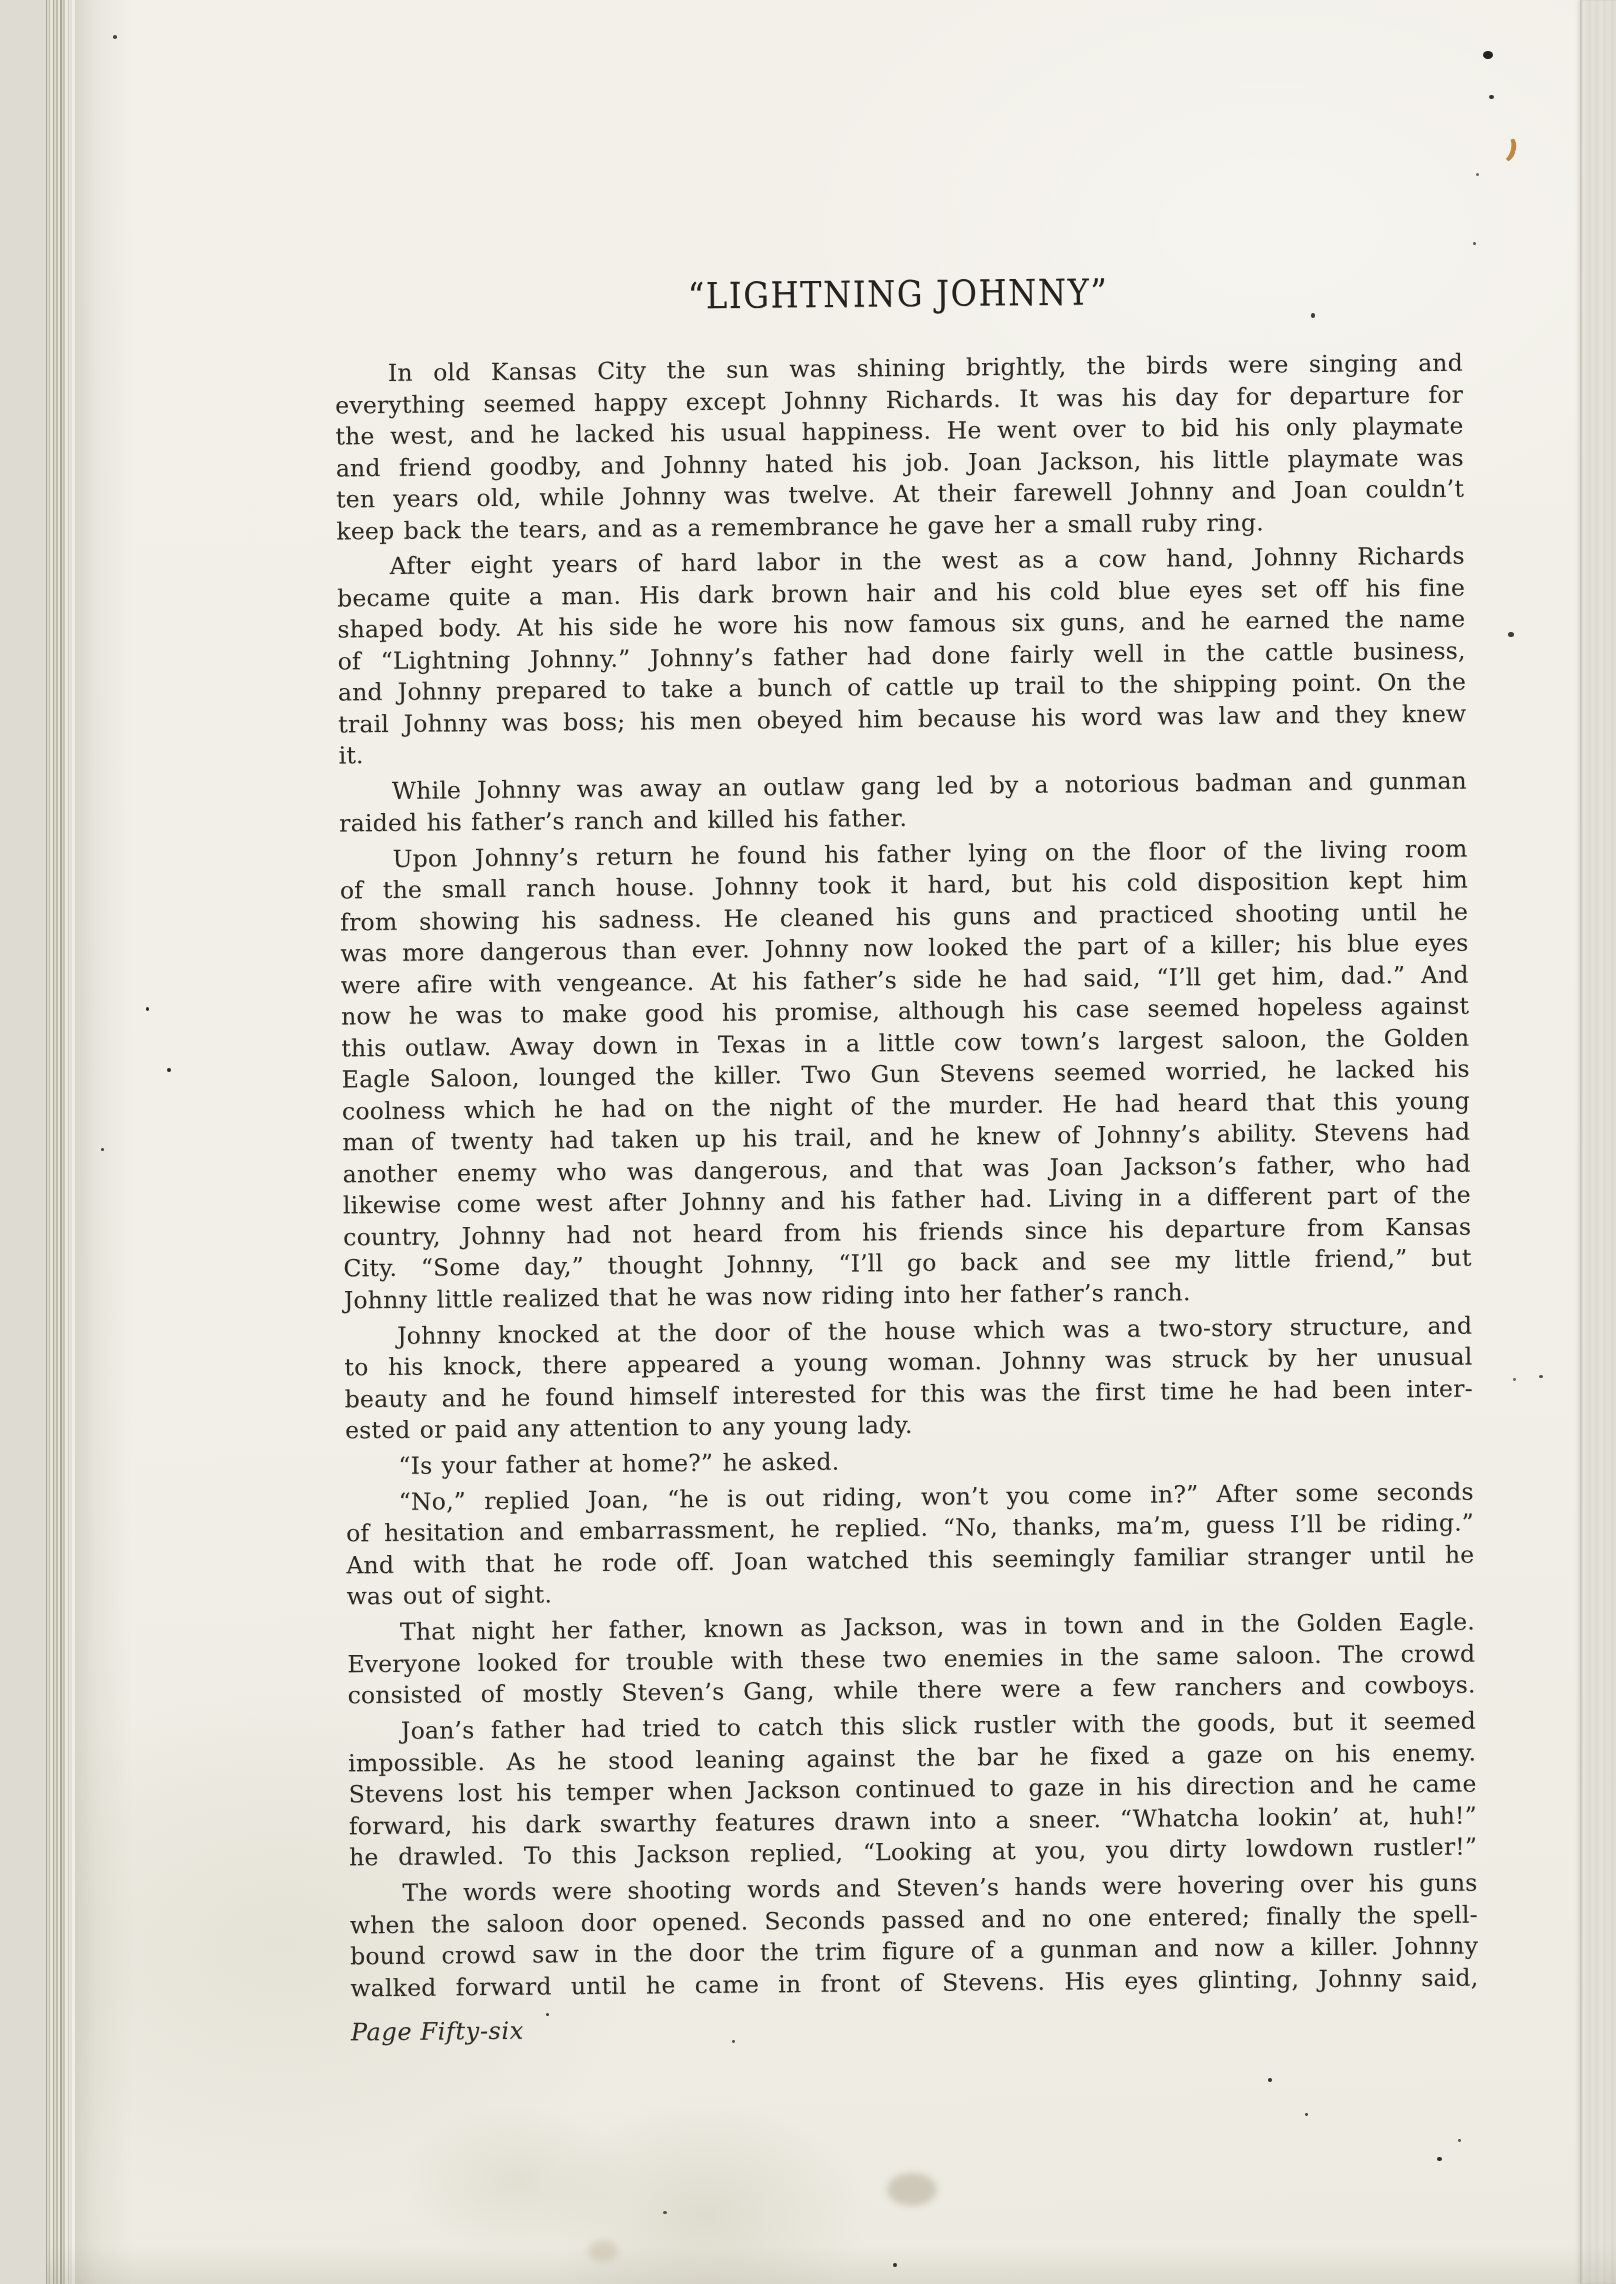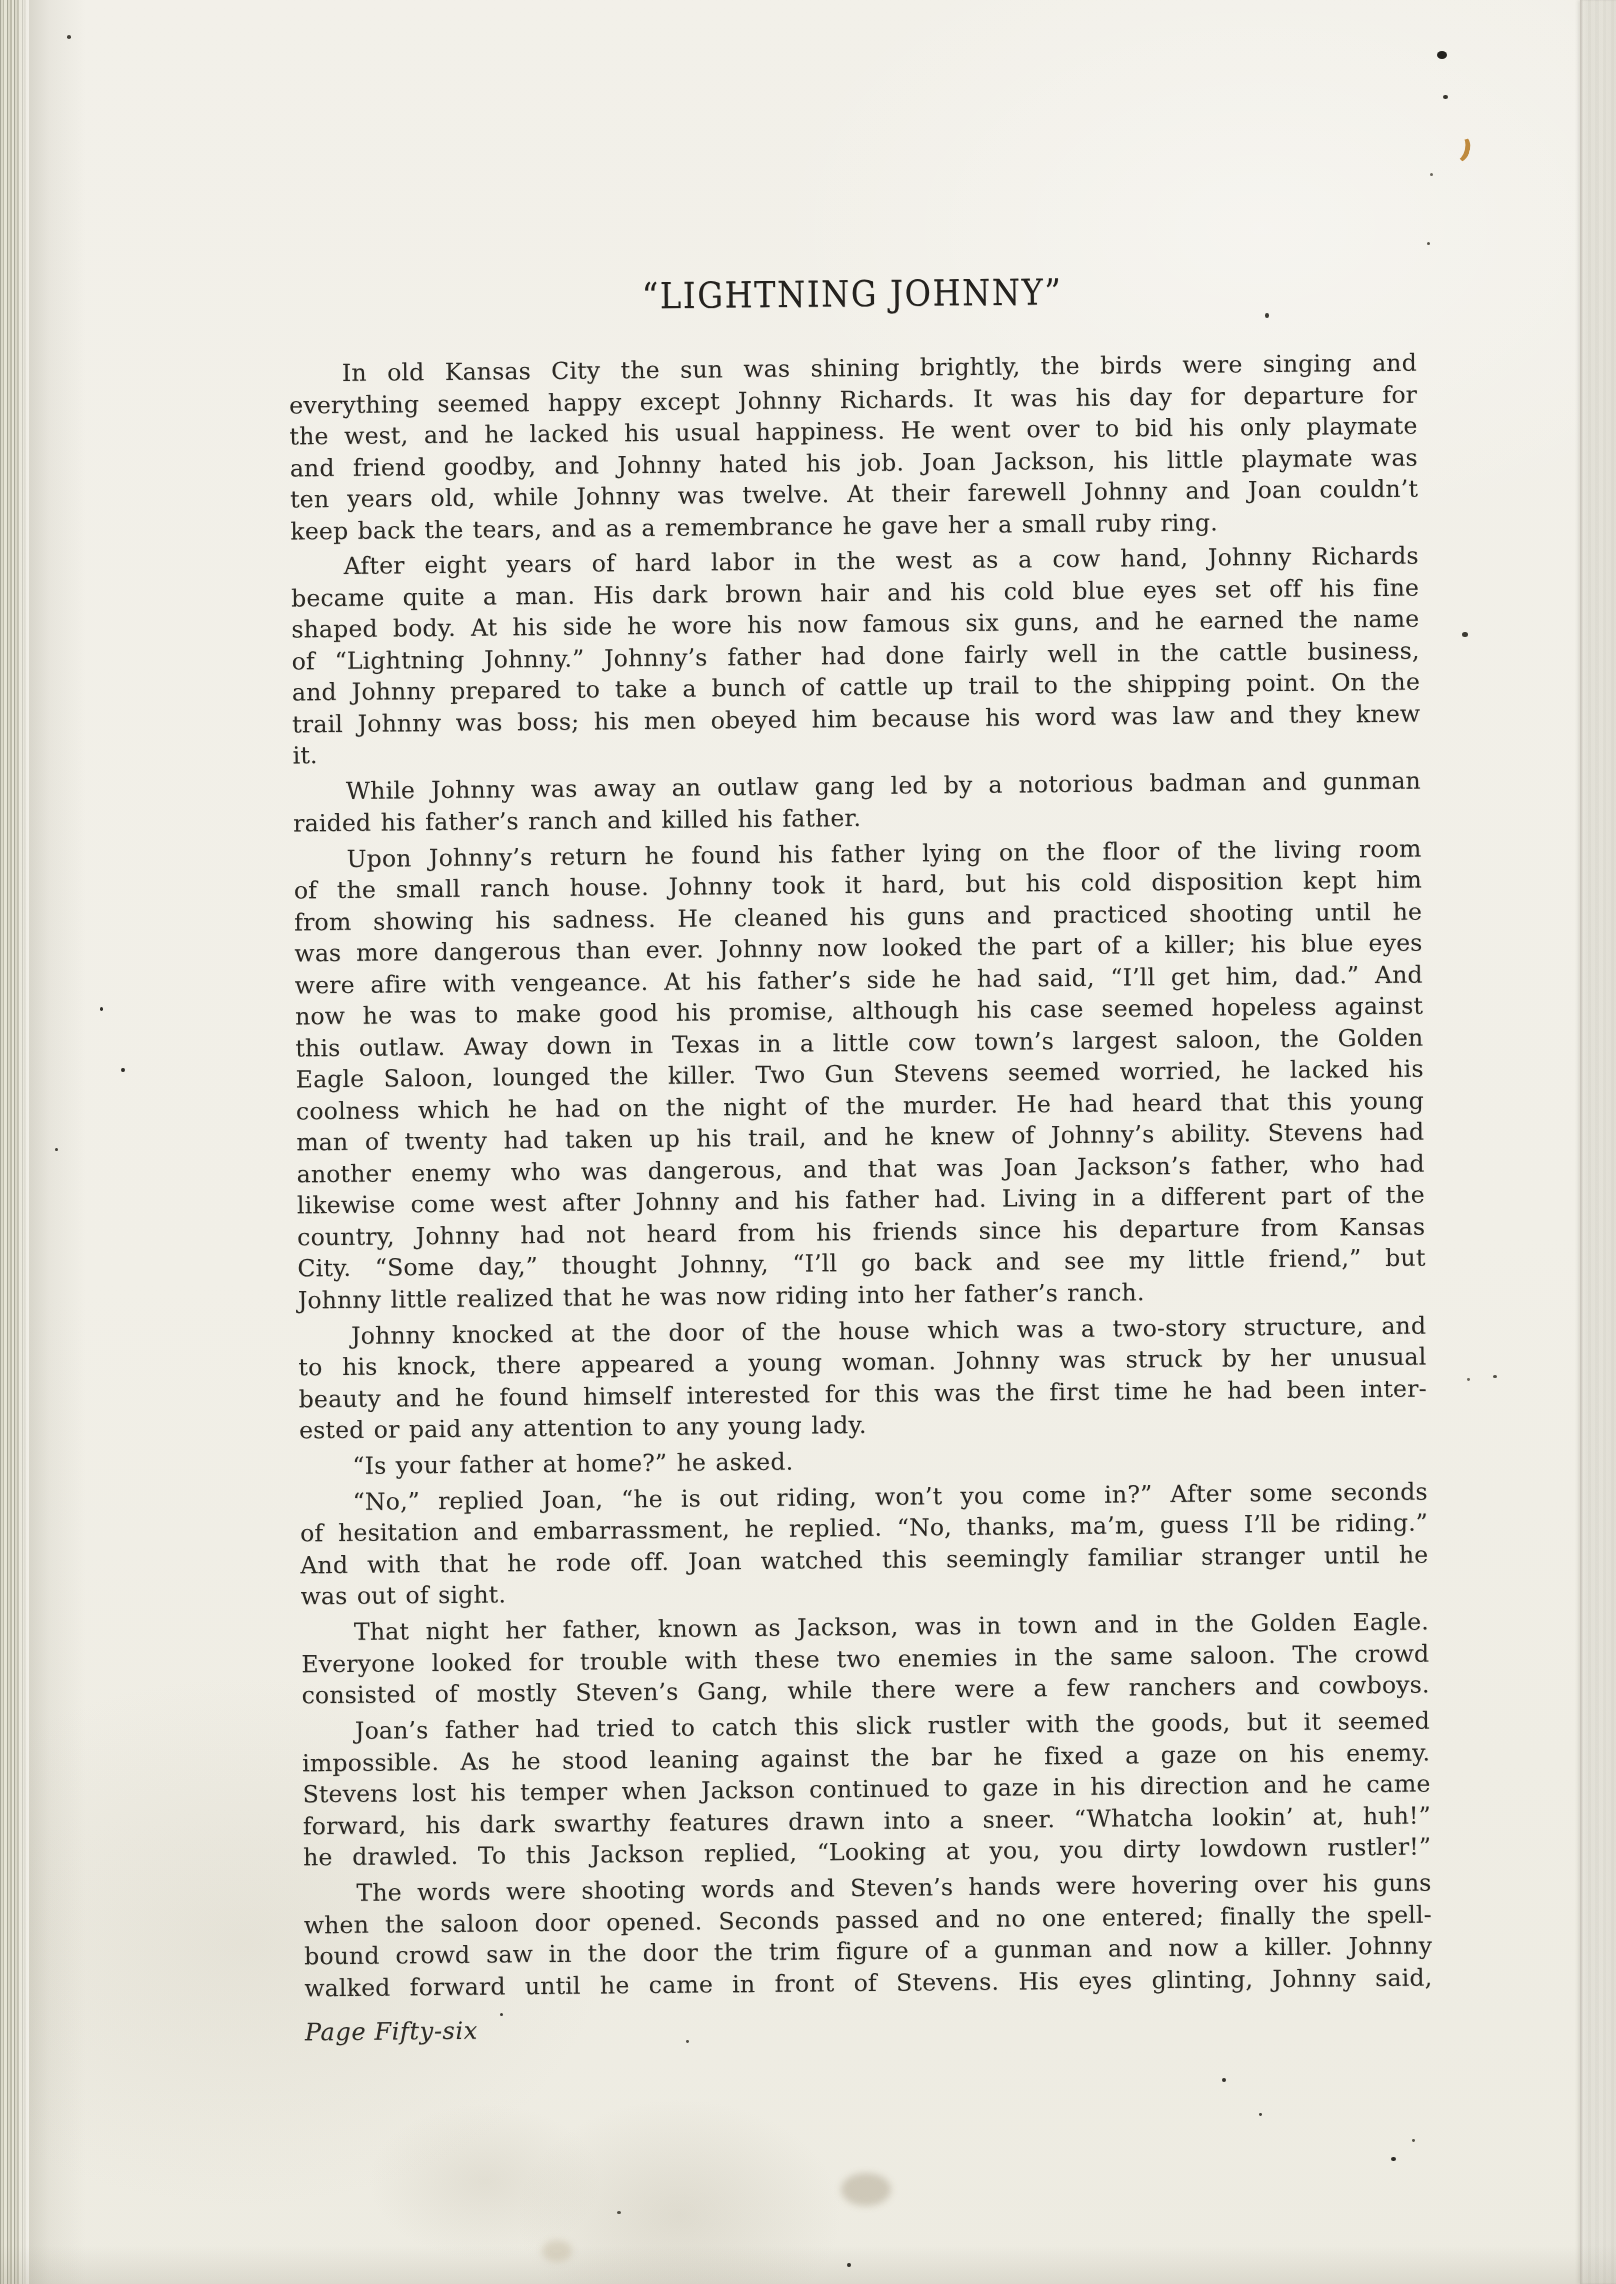--- a/index.html
+++ b/index.html
@@ -9,20 +9,21 @@
     font-family:"DejaVu Serif","Liberation Serif",serif;
   }
   .page{
     position:absolute;inset:0;overflow:hidden;
     background:
       radial-gradient(774px 498px at 78% 10%, rgba(255,255,255,0.30), transparent 65%),
       radial-gradient(608px 442px at 15% 85%, rgba(186,180,160,0.18), transparent 60%),
       radial-gradient(232px 166px at 42% 97%, rgba(168,160,140,0.22), transparent 70%),
       radial-gradient(166px 111px at 30% 95.5%, rgba(170,162,142,0.18), transparent 70%),
       linear-gradient(178deg,#f2f0e9 0%,#f1efe7 55%,#edebe1 100%);
+    margin-left: 46px;
   }
   
   .spine-edge{
     position:absolute;left:0;top:0;bottom:0;width:29px;
     background:
       linear-gradient(90deg, rgba(241,239,232,0) 0%, rgba(241,239,232,0) 55%, #f1efe8 100%),
       repeating-linear-gradient(90deg,
         #a9a899 0px,#a9a899 1.1px,
         #d9d7c8 1.1px,#d9d7c8 2.8px,
         #bebcab 2.8px,#bebcab 4.4px,

